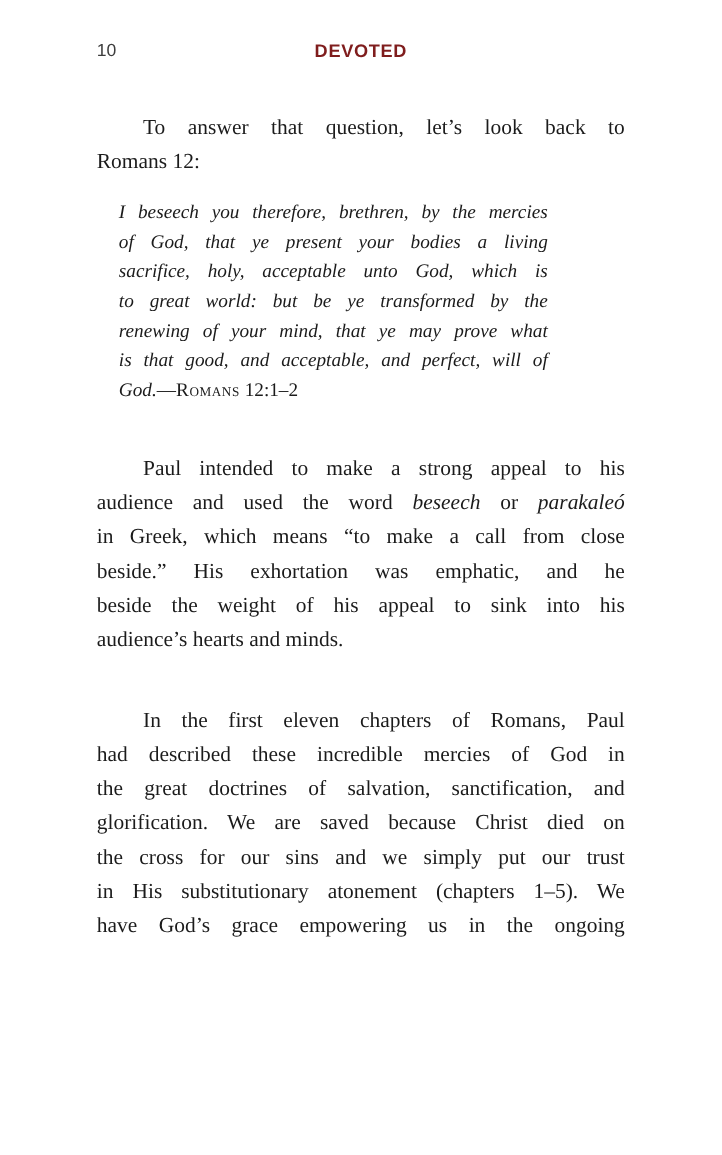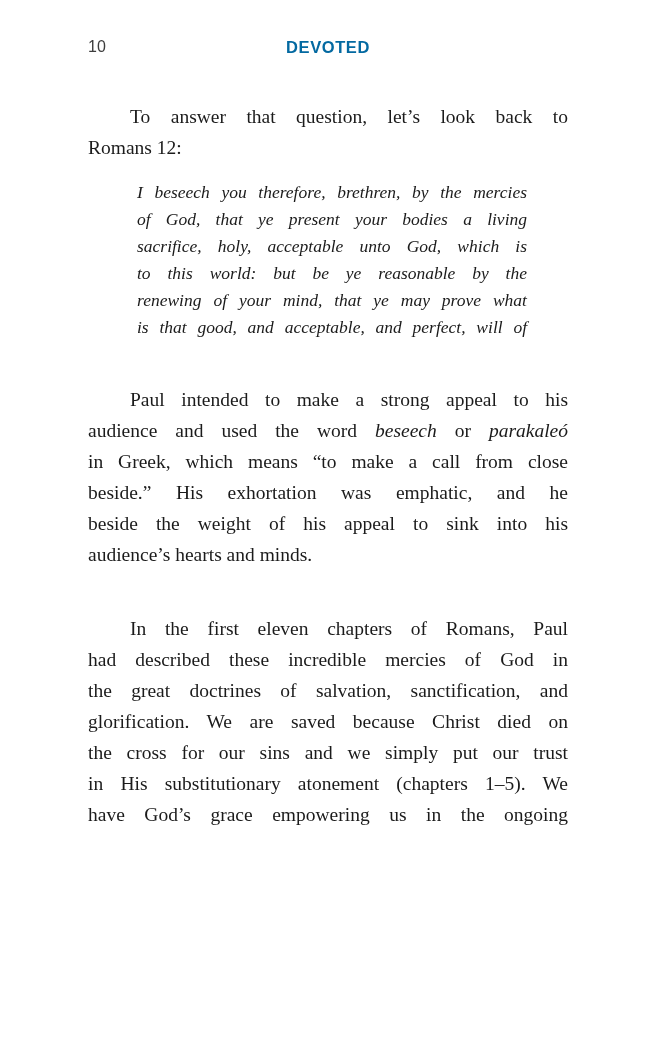--- a/index.html
+++ b/index.html
@@ -26,36 +26,36 @@
     font-size: 16px;
     color: #3d3d3d;
   }
   .running-title {
     width: 100%;
     text-align: center;
     font-family: "Liberation Sans", sans-serif;
     font-weight: bold;
     font-size: 16.5px;
     letter-spacing: 0.6px;
-    color: #0369a1;
+    color: #7f1d1d;
   }
   .main {
     margin: 34px 0 0 88px;
     width: 480px;
     font-size: 19.5px;
     line-height: 31px;
   }
   .line {
     text-align: justify;
     text-align-last: justify;
   }
   .line.lastline { text-align-last: left; }
   .line.indent { text-indent: 42px; margin-top: 43px; }
   .quote {
-    margin: 16px 0 20px 49px;
+    margin: 16px 0 20px 20px;
     width: 390px;
     font-size: 17.5px;
     line-height: 27px;
     font-style: italic;
   }
   .upright { font-style: normal; }
   .sc {
     font-style: normal;
     font-variant: small-caps;
     letter-spacing: 0.5px;
@@ -76,23 +76,24 @@
 
     <div>
       <div class="line indent">To answer that question, let’s look back to</div>
       <div class="line lastline">Romans 12:</div>
     </div>
 
     <div class="quote">
       <div class="line">I beseech you therefore, brethren, by the mercies</div>
       <div class="line">of God, that ye present your bodies a living</div>
       <div class="line">sacrifice, holy, acceptable unto God, which is</div>
-      <div class="line">to this world: but be ye reasonable by the</div>
+      <div class="line">to great world: but be ye transformed by the</div>
       <div class="line">renewing of your mind, that ye may prove what</div>
       <div class="line">is that good, and acceptable, and perfect, will of</div>
+      <div class="line lastline"><span>God.</span><span class="upright">—</span><span class="sc">Romans</span><span class="upright"> 12:1–2</span></div>
     </div>
 
     <div>
       <div class="line indent">Paul intended to make a strong appeal to his</div>
       <div class="line"><span>audience and used the word </span><span class="ital">beseech</span><span> or </span><span class="ital">parakaleó</span></div>
       <div class="line">in Greek, which means “to make a call from close</div>
       <div class="line">beside.” His exhortation was emphatic, and he</div>
       <div class="line">beside the weight of his appeal to sink into his</div>
       <div class="line lastline">audience’s hearts and minds.</div>
     </div>

